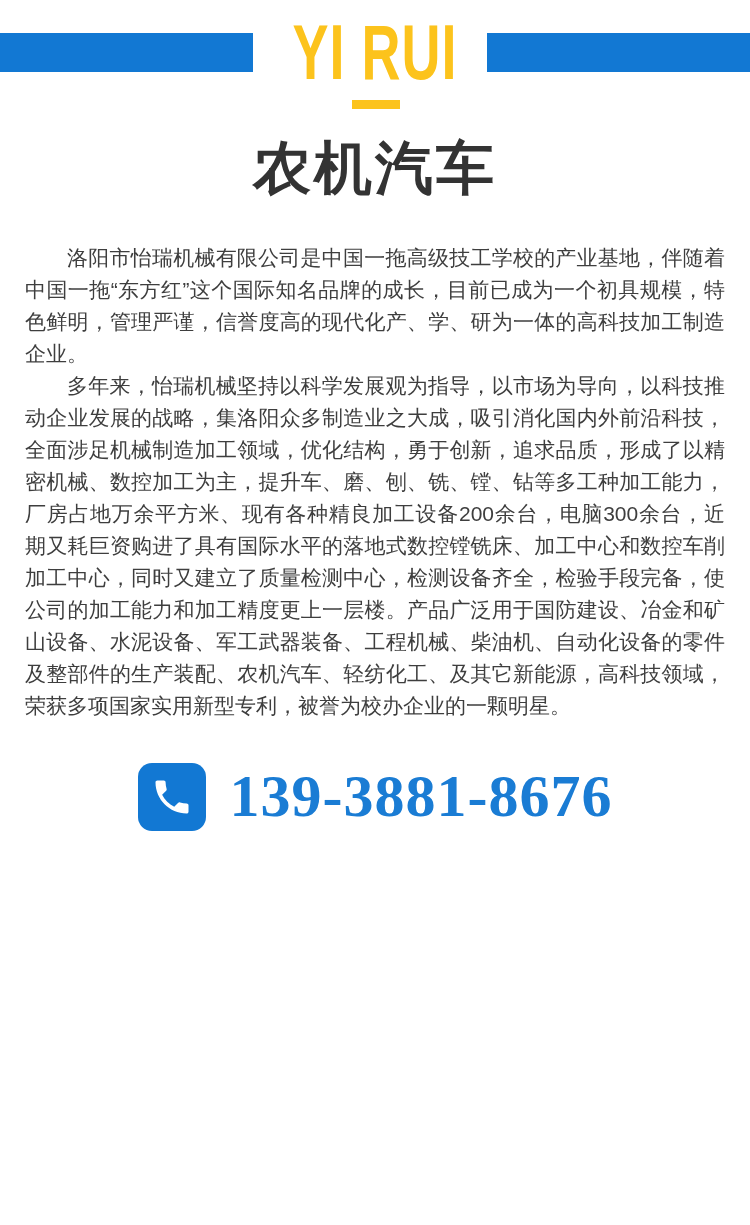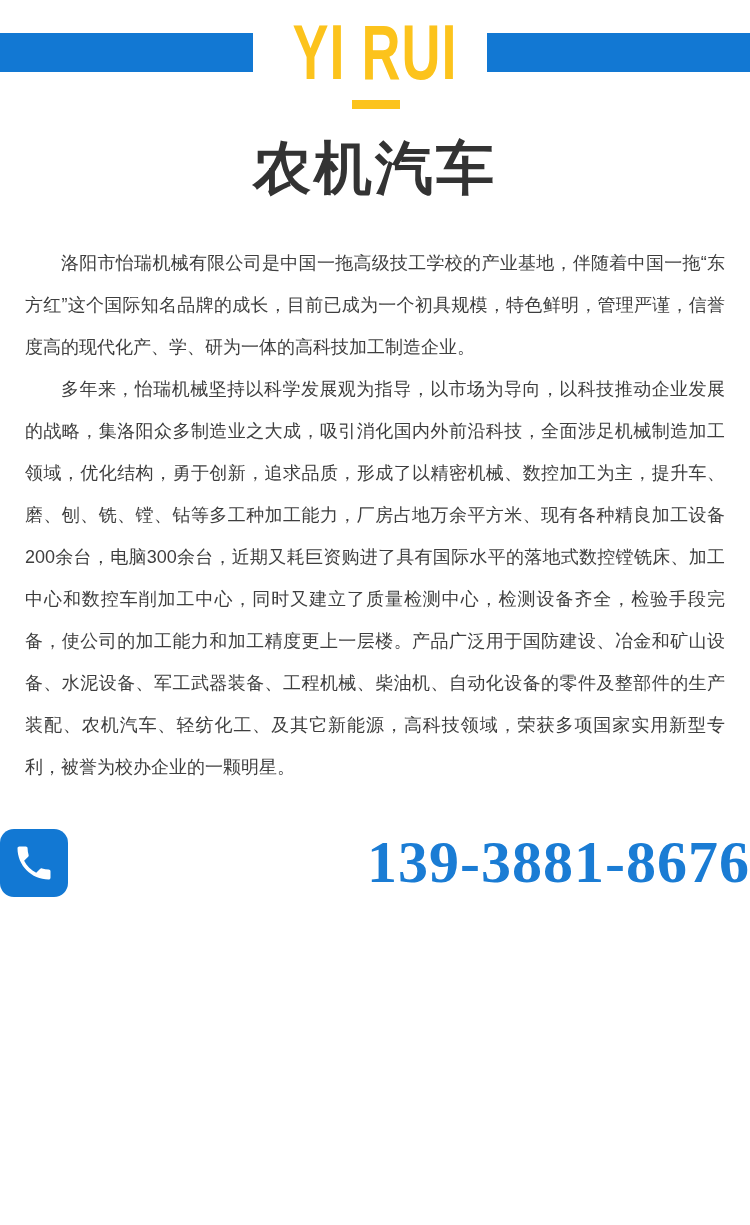--- a/index.html
+++ b/index.html
@@ -52,32 +52,32 @@
     font-weight: bold;
     letter-spacing: 3px;
     color: #333333;
   }
 
   
   .about {
     margin-top: 34px;
     padding: 0 25px;
     color: #3e3e3e;
-    font-size: 18px;
-    line-height: 42px;
+    font-size: 21px;
+    line-height: 32px;
     text-align: justify;
   }
   .about p { text-indent: 2em; margin: 0; }
 
   
   .phone-row {
     margin-top: 40px;
     display: flex;
     align-items: center;
-    justify-content: space-between;
+    justify-content: center;
     gap: 24px;
   }
   .phone-badge {
     width: 68px;
     height: 68px;
     border-radius: 14px;
     background: #1278d3;
     display: flex;
     align-items: center;
     justify-content: center;

